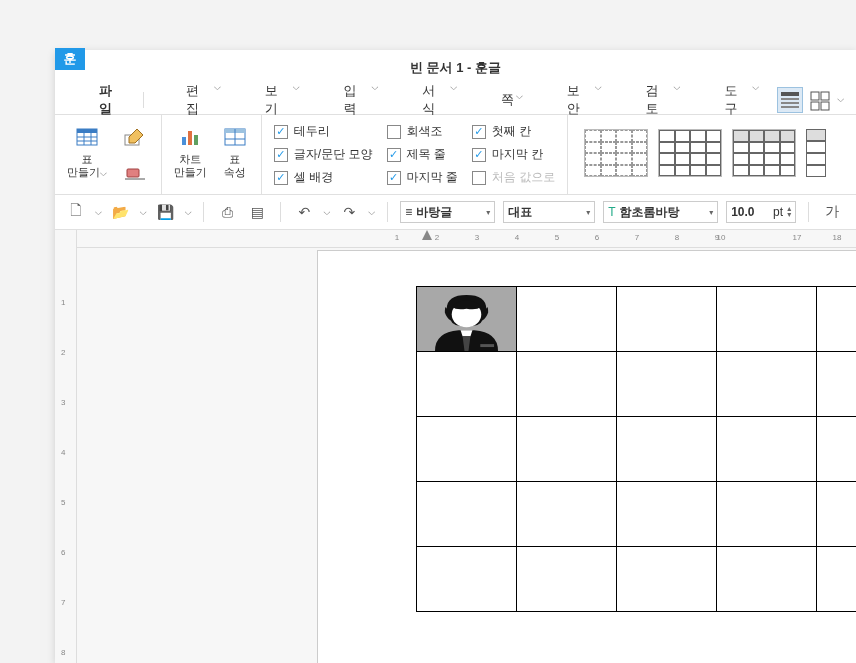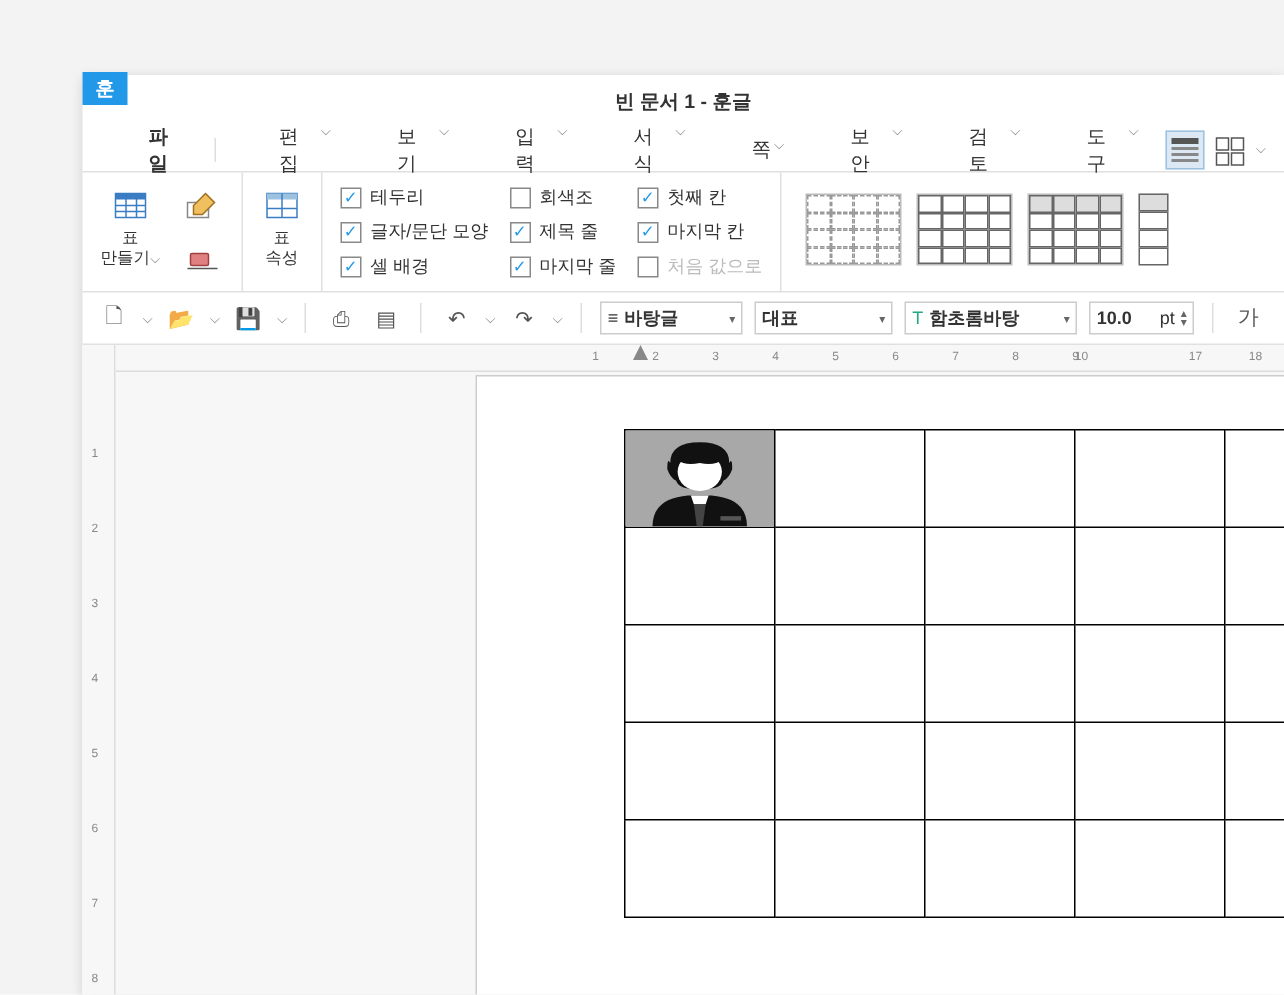--- a/index.html
+++ b/index.html
@@ -152,20 +152,30 @@
                 <line x1="2" y1="20" x2="22" y2="20" stroke="#555"></line>
               </svg>
             </span>
         </div>
       </div>
     </div>
     <div class="ribbon-group">
       <div class="ribbon-btn-big">
         <span class="icon">
             <svg class="icon-svg" viewBox="0 0 24 24">
+              <rect x="4" y="12" width="4" height="8" fill="#4a90d9"></rect>
+              <rect x="10" y="6" width="4" height="14" fill="#e07040"></rect>
+              <rect x="16" y="10" width="4" height="10" fill="#60a060"></rect>
+            </svg>
+          </span>
+        <span class="lbl"><span>차트</span><br><span>만들기</span></span>
+      </div>
+      <div class="ribbon-btn-big">
+        <span class="icon">
+            <svg class="icon-svg" viewBox="0 0 24 24">
               <rect x="2" y="4" width="20" height="16" fill="none" stroke="#3b7dc4"></rect>
               <rect x="2" y="4" width="20" height="4" fill="#9cc2e0"></rect>
               <line x1="12" y1="4" x2="12" y2="20" stroke="#3b7dc4"></line>
               <line x1="2" y1="14" x2="22" y2="14" stroke="#3b7dc4"></line>
             </svg>
           </span>
         <span class="lbl"><span>표</span><br><span>속성</span></span>
       </div>
     </div>
     <div class="ribbon-group">

